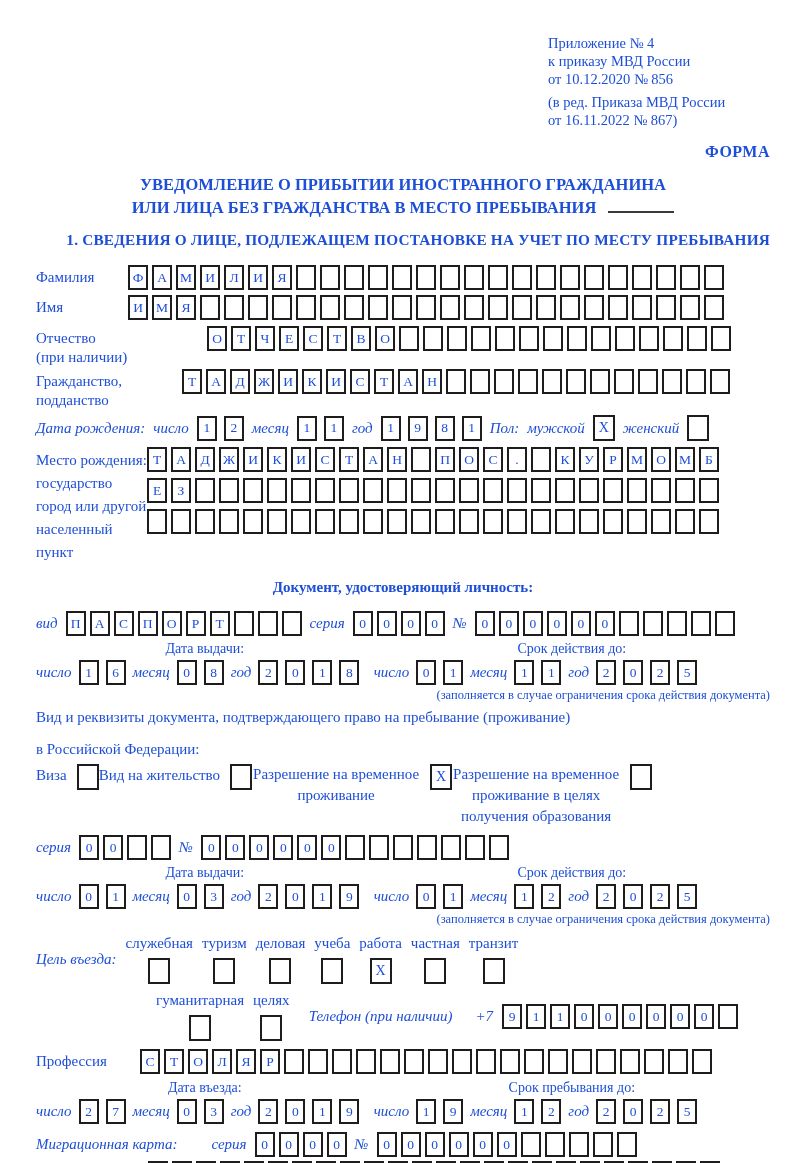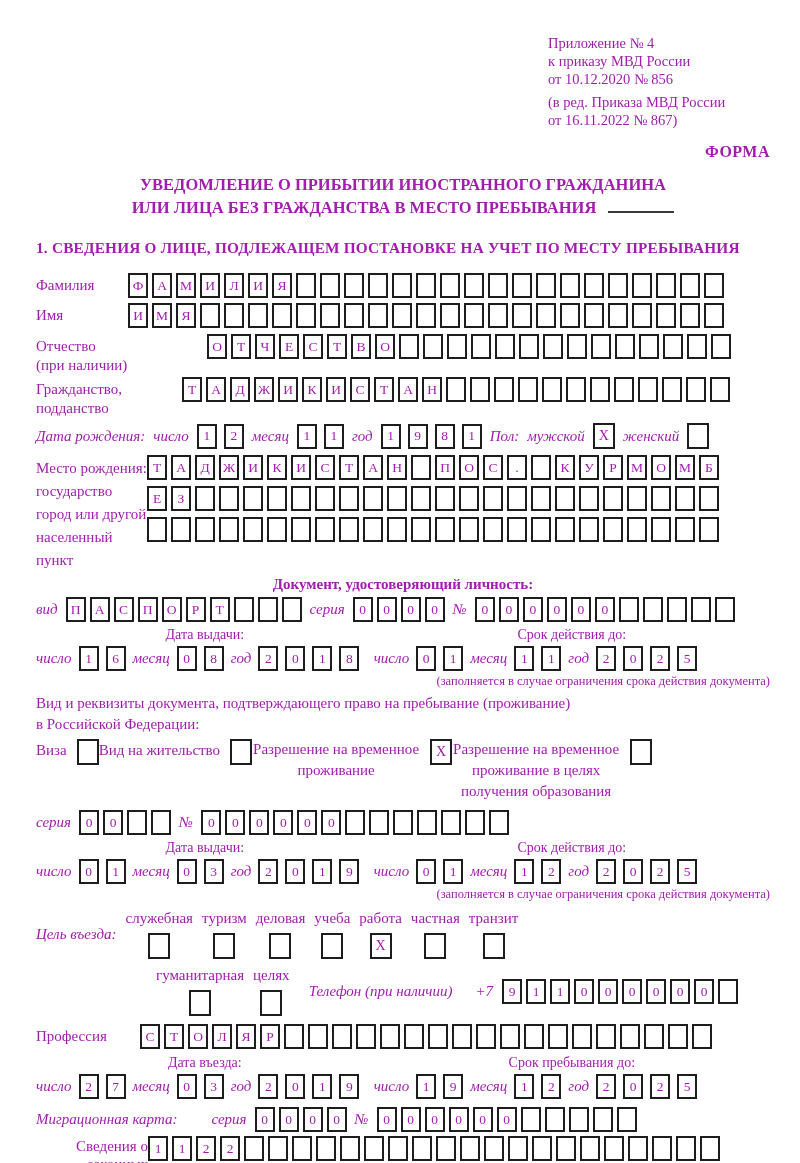--- a/index.html
+++ b/index.html
@@ -1,32 +1,32 @@
 <!DOCTYPE html>
 <html><head>
 <meta charset="utf-8">
 <style>
   html,body{margin:0;padding:0;background:#e8e8e8;}
   .page{
     width:800px;height:1163px;box-sizing:border-box;
-    background:#ffffff;color:#a21caf;
+    background:#ffffff;color:#1d4ed8;
     font-family:"Liberation Serif","DejaVu Serif",serif;
     font-size:15px;
     padding:34px 30px 0 36px;
     overflow:hidden;
     margin:0 auto;
     position:relative;
   }
   
   .appendix{margin-left:512px;font-size:14.5px;line-height:18px;}
   .appendix .rev{margin-top:5px;}
   .forma{text-align:right;font-weight:bold;font-size:16px;margin-top:14px;letter-spacing:.5px;}
   .title{text-align:center;font-weight:bold;font-size:16.5px;line-height:23px;margin-top:12px;}
   .title-underline{display:inline-block;width:66px;height:2px;background:#3a3a3a;margin-left:12px;vertical-align:baseline;}
-  .section-heading{font-weight:bold;font-size:15.3px;margin-top:20px;text-align:left;letter-spacing:.2px;}
+  .section-heading{font-weight:bold;font-size:15.3px;margin-top:12px;text-align:right;letter-spacing:.2px;}
 
   
   .field{display:flex;align-items:flex-start;}
   .flabel{flex:none;padding-top:4px;white-space:nowrap;}
   .label-col{flex:none;line-height:19px;padding-top:3px;}
   .box-row{display:flex;gap:4px;flex-wrap:nowrap;}
   .box{
     flex:none;width:16px;height:21px;border:2px solid #1d1d1d;
     display:flex;align-items:center;justify-content:center;
     font-size:13.5px;background:#fff;
@@ -34,21 +34,21 @@
   .cbox{
     flex:none;width:18px;height:22px;border:2px solid #1d1d1d;
     display:inline-flex;align-items:center;justify-content:center;
     font-size:14px;background:#fff;
   }
   .dg{gap:7px;}
   .inline-row{display:flex;align-items:center;gap:8px;}
   .dlabel{white-space:nowrap;font-style:italic;}
 
   
-  .mt2{margin-top:2px;}.mt4{margin-top:4px;}.mt5{margin-top:5px;}
+  .mt2{margin-top:2px;}.mt4{margin-top:15px;}.mt5{margin-top:5px;}
   .mt6{margin-top:6px;}.mt8{margin-top:8px;}.mt16{margin-top:16px;}
 
   .w92{width:92px;}.w144{width:146px;}.w171{width:171px;}.w110{width:111px;}.w104{width:104px;}
 
   .center-b{text-align:center;font-weight:bold;font-size:15px;}
 
   .birthplace-rows{display:flex;flex-direction:column;gap:6px;}
   .bp-label{line-height:23px;padding-top:2px;}
 
   .dates-pair{display:flex;}

